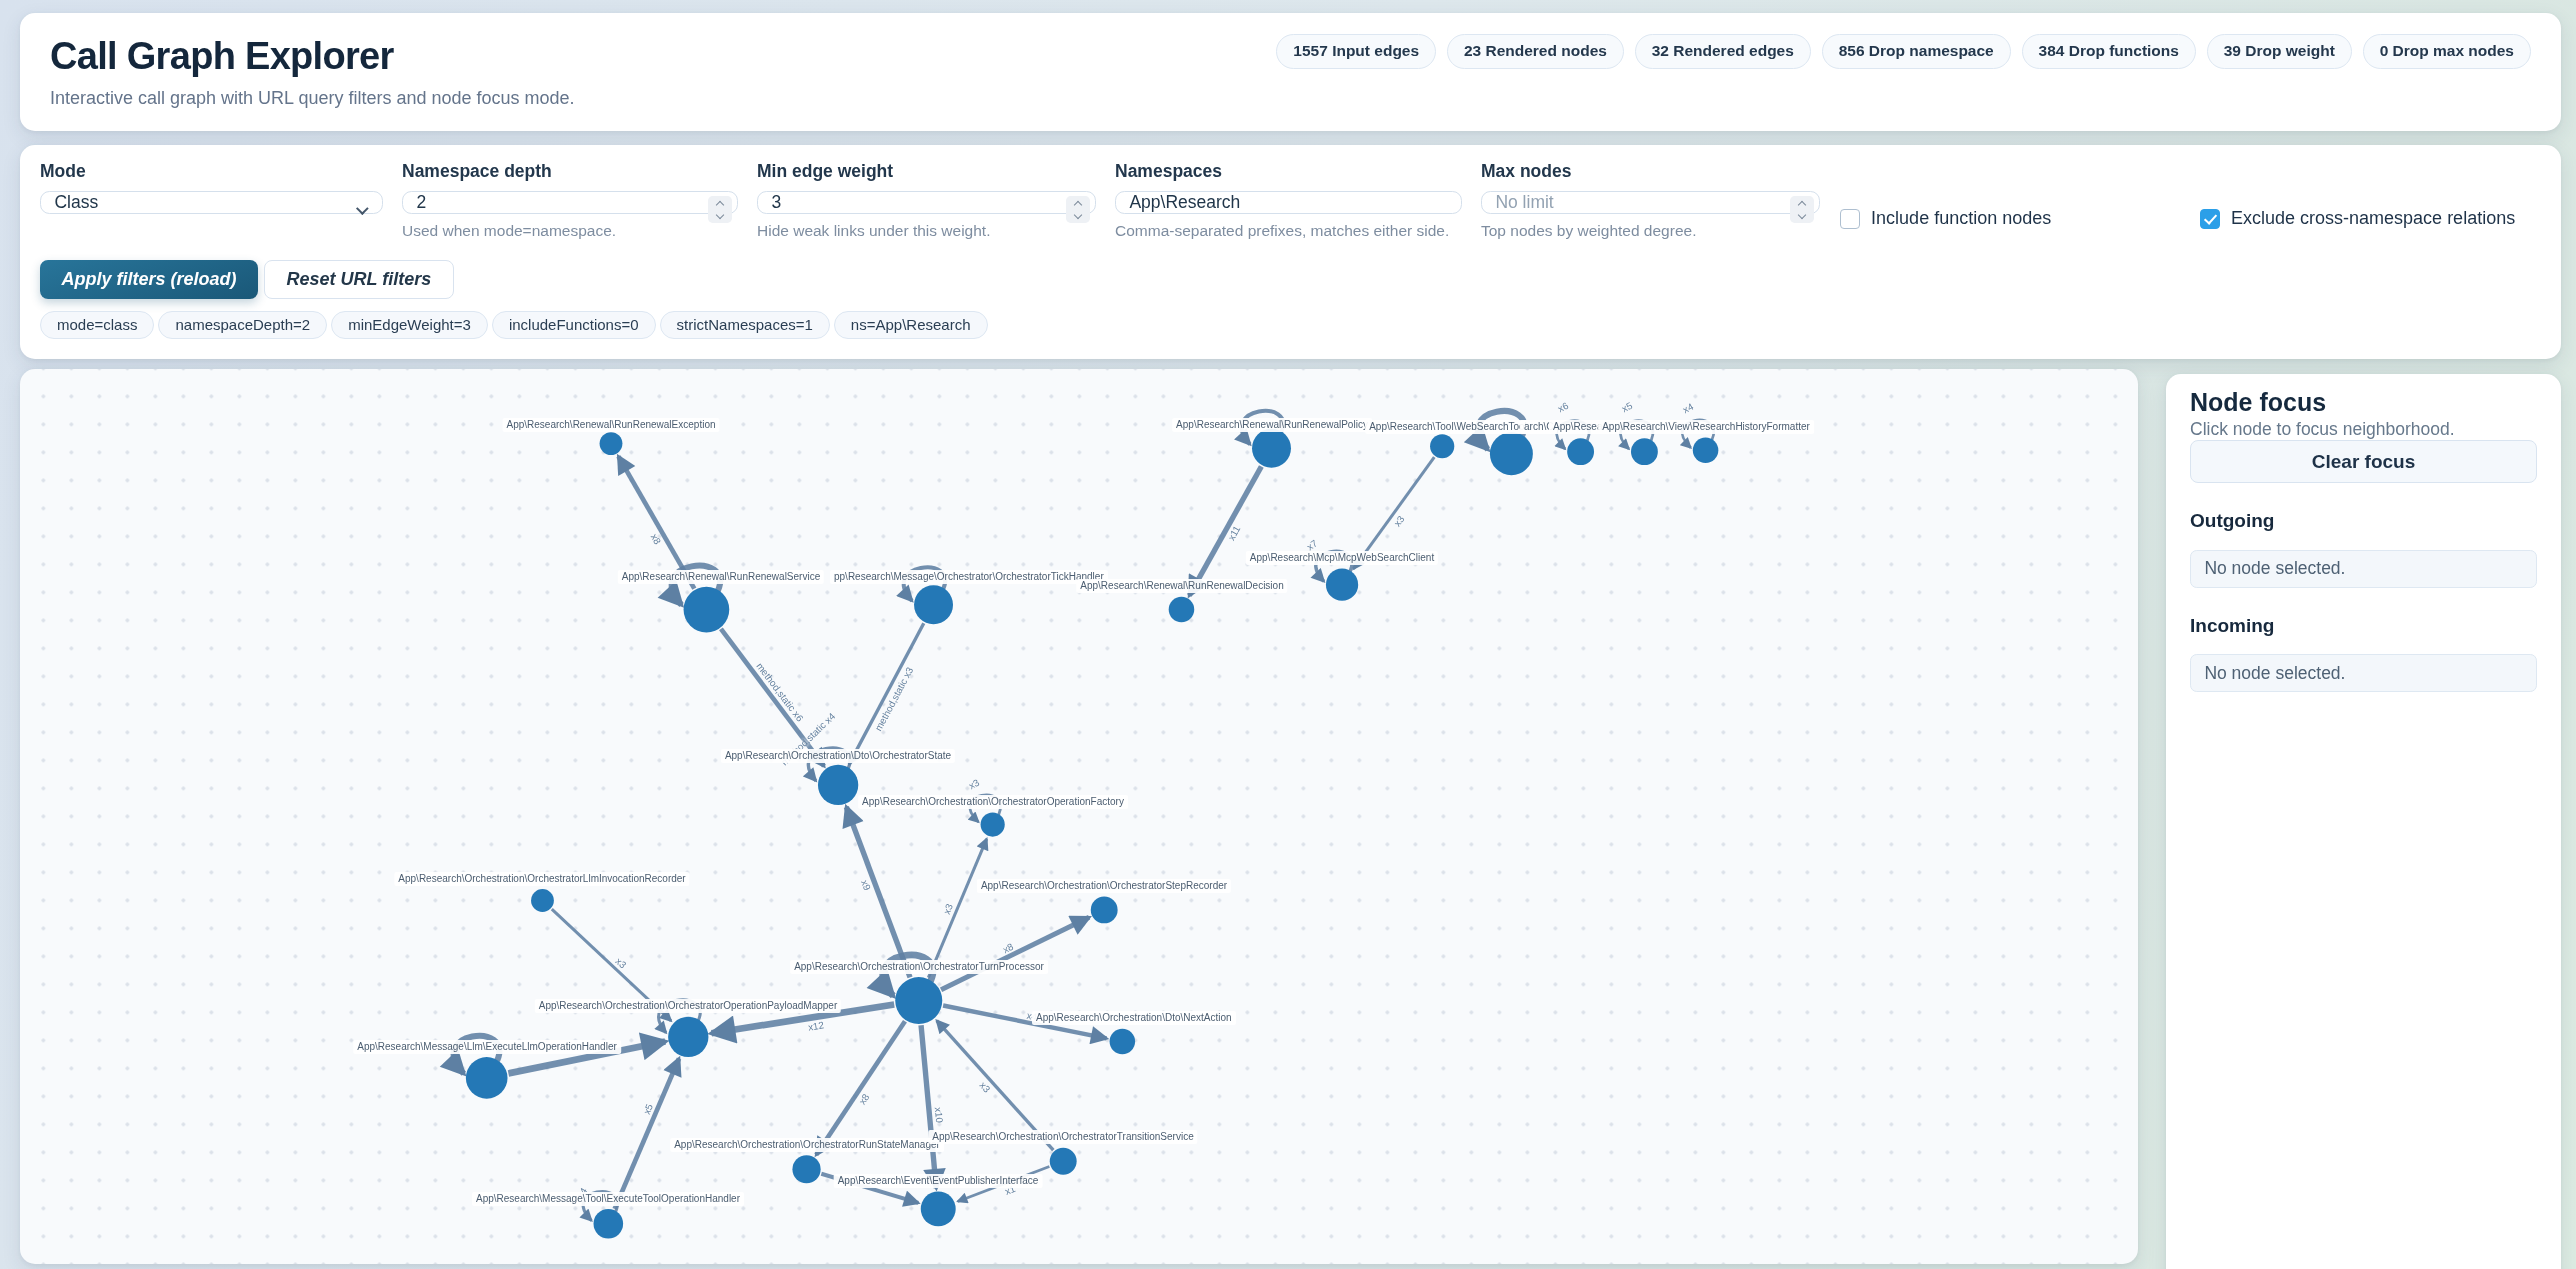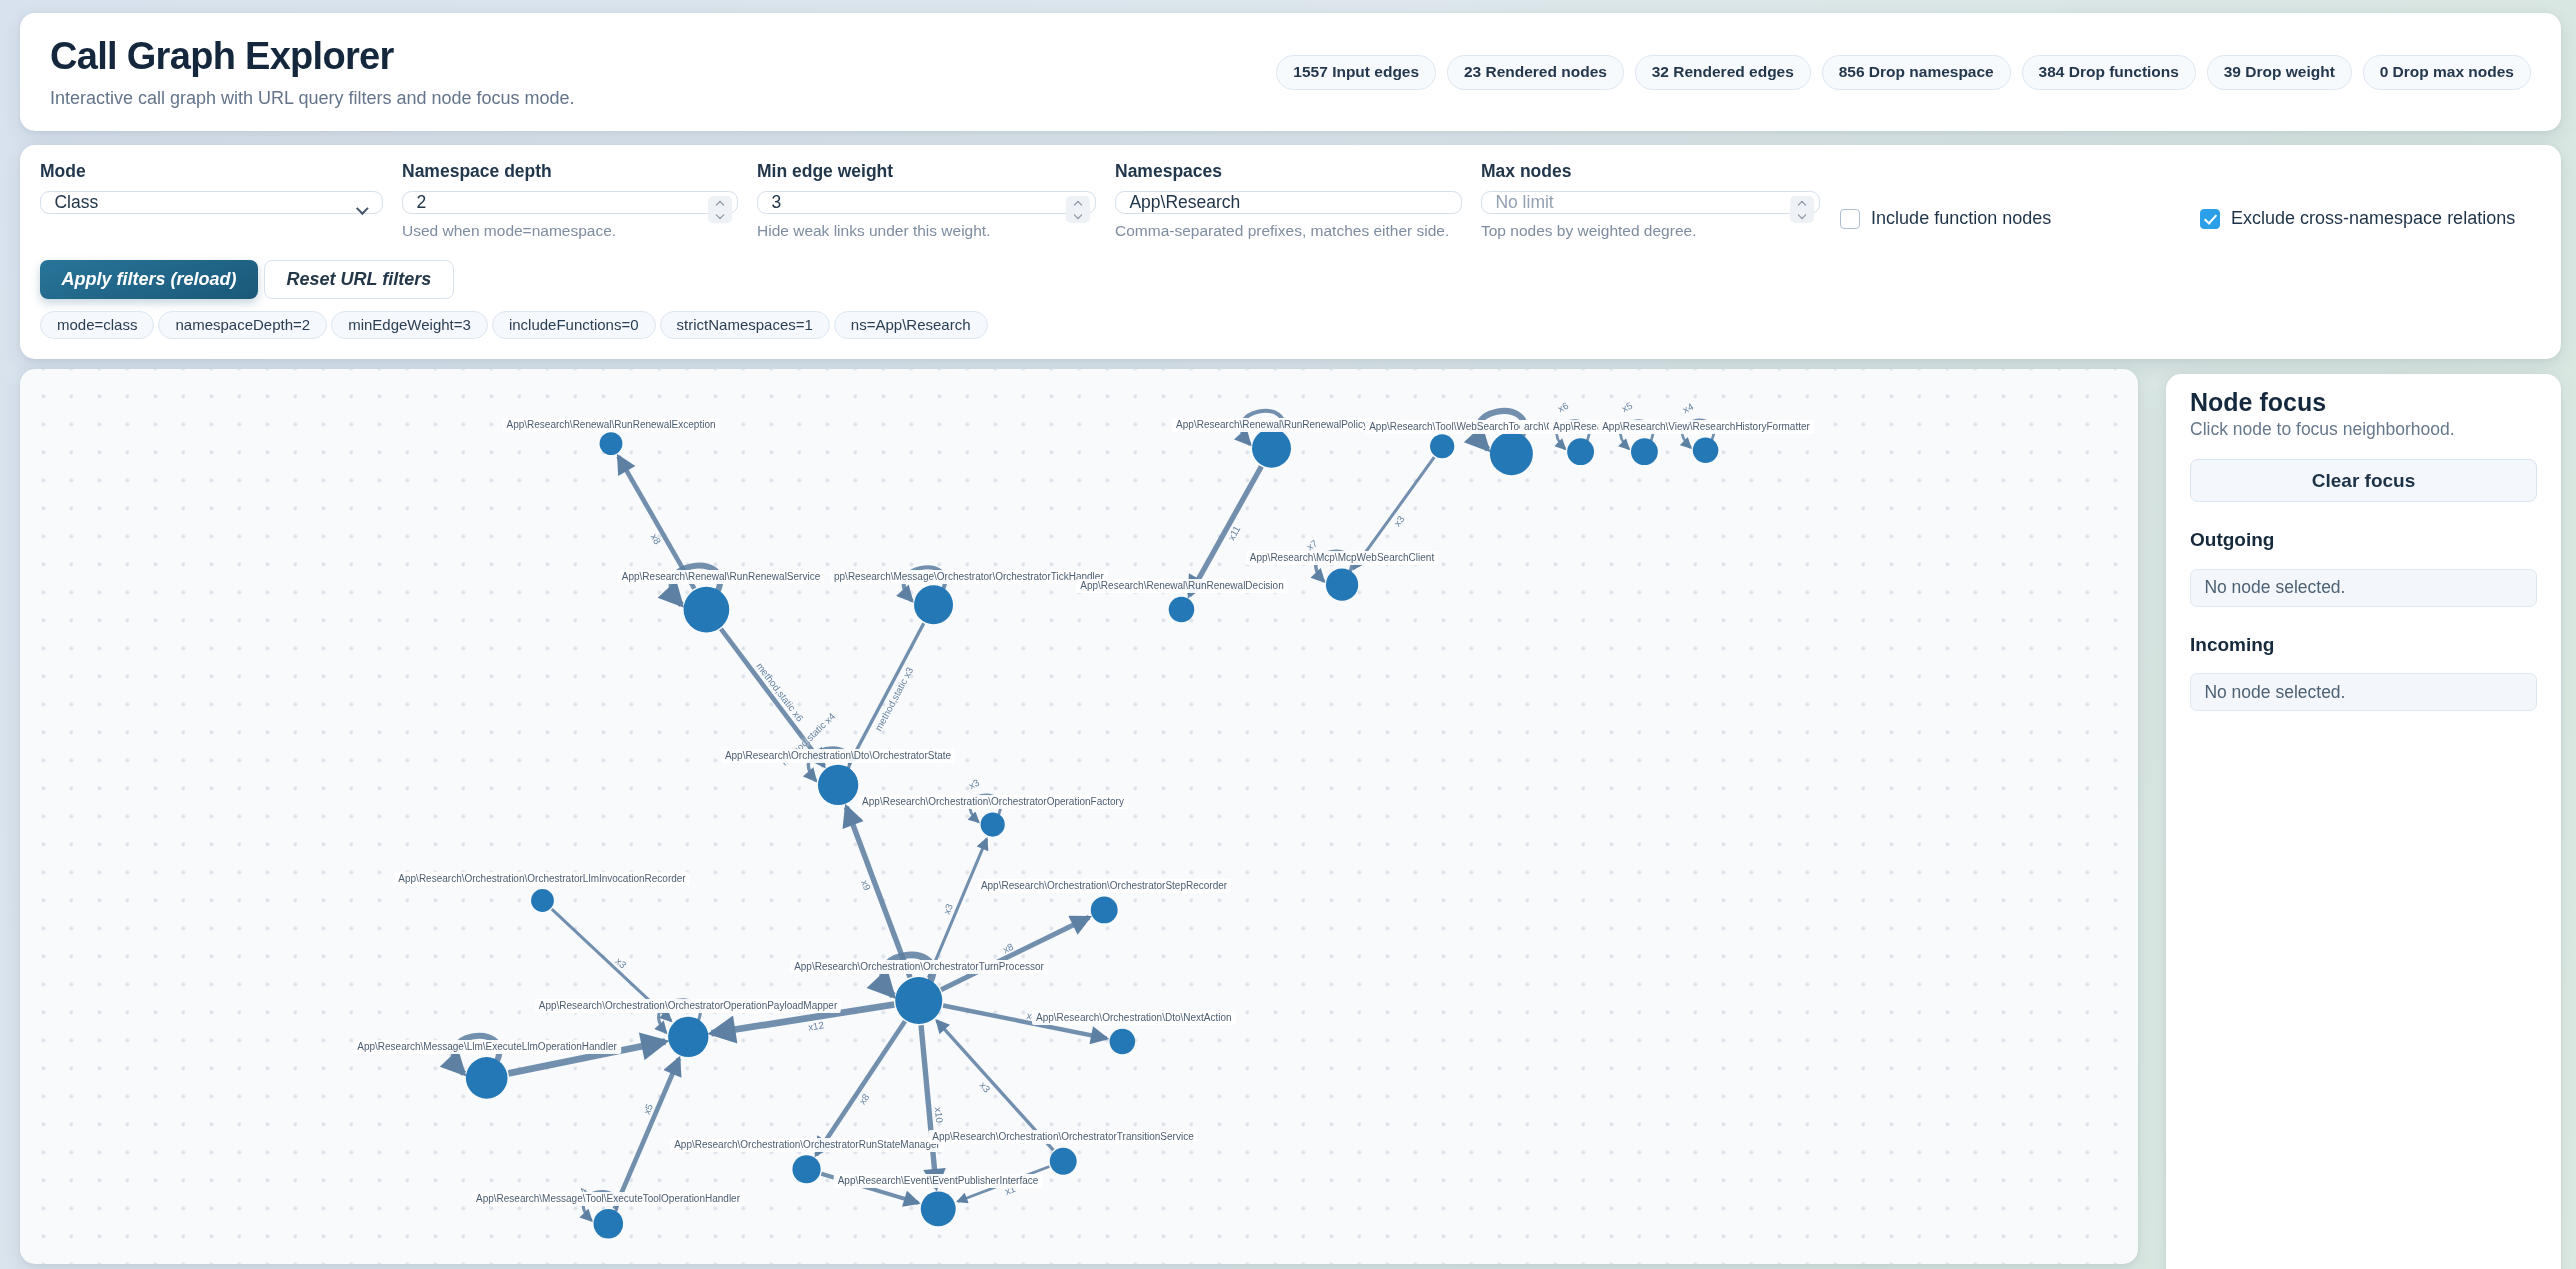--- a/index.html
+++ b/index.html
@@ -11,21 +11,21 @@
     position:relative;
   }
   .card {
     position:absolute; background:#ffffff; border-radius:15px;
     box-shadow:0 6.7px 19px rgba(44,62,88,.10), 0 1.3px 4px rgba(44,62,88,.06);
   }
   
   #header { left:20px; top:13.4px; width:2541px; height:118px; padding:20px 30px; display:flex; justify-content:space-between; }
   #page-title { font-size:38px; font-weight:800; letter-spacing:-0.7px; color:#14273c; margin-top:1.3px; }
   #page-subtitle { font-size:18px; color:#64748b; margin-top:10.8px; }
-  #badges { display:flex; gap:10.8px; align-items:center; height:32px; margin-top:23px; }
+  #badges { display:flex; gap:10.8px; align-items:center; height:32px; margin-top:2px; }
   .badge {
     white-space:nowrap; font-size:15.5px; font-weight:700; color:#24384d;
     background:#f7fafd; border:1.3px solid #dde7f2; border-radius:672px;
     padding:7.4px 16px;
   }
   
   #filters { left:20px; top:145px; width:2541px; height:214px; padding:16px 20px; }
   #fields-row { display:flex; align-items:flex-start; }
   .field { margin-right:19px; }
   .field-label { font-size:17.5px; font-weight:700; color:#22374c; margin-bottom:8.7px; }
@@ -63,21 +63,21 @@
     background-size:28px 28px; background-position:9.4px 13.4px; }
   #graph-card svg { position:absolute; left:0; top:0; z-index:1; }
   .edge-label { position:absolute; z-index:2; font-size:9.7px; color:#64819f; white-space:nowrap;
     text-shadow:0 0 3.4px #fff,0 0 3.4px #fff; }
   .node-label { position:absolute; z-index:3; font-size:10px; color:#4b5d70; white-space:nowrap;
     background:rgba(255,255,255,.93); padding:1.3px 4px; border-radius:2px; line-height:11.4px; }
   
   #focus-card { left:2166px; top:374px; width:395px; height:1094px; padding:14px 24px; }
   #focus-title { font-size:25px; font-weight:800; color:#15293e; }
   #focus-subtitle { font-size:17.5px; color:#66788b; margin-top:2px; }
-  #clear-focus { margin-top:19px; width:100%; height:43px; background:#f4f8fc; border:1.3px solid #d9e4f0;
+  #clear-focus { width:100%; height:43px; background:#f4f8fc; border:1.3px solid #d9e4f0;
     border-radius:8px; font-size:19px; font-weight:700; color:#1e3248; display:flex; align-items:center; justify-content:center; }
   .focus-section { font-size:19px; font-weight:700; color:#17293d; margin-top:27px; }
   .focus-box { margin-top:17.5px; height:38px; background:#f3f7fb; border:1.3px solid #dee8f2; border-radius:6.7px;
     font-size:17.5px; color:#4e6174; display:flex; align-items:center; padding:0 13.4px; }
 </style>
 </head>
 <body>
 
 <div class="card" id="header">
   <div>

